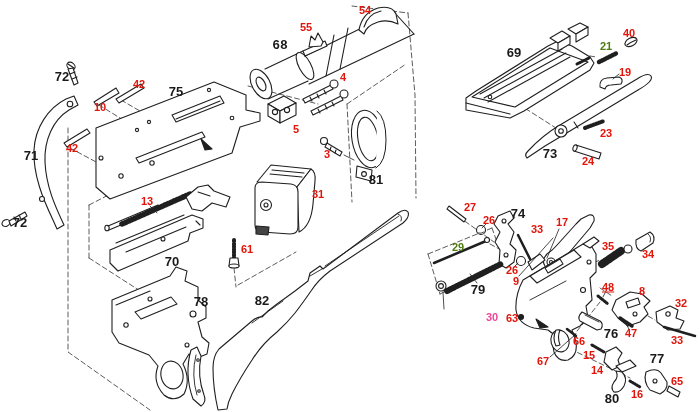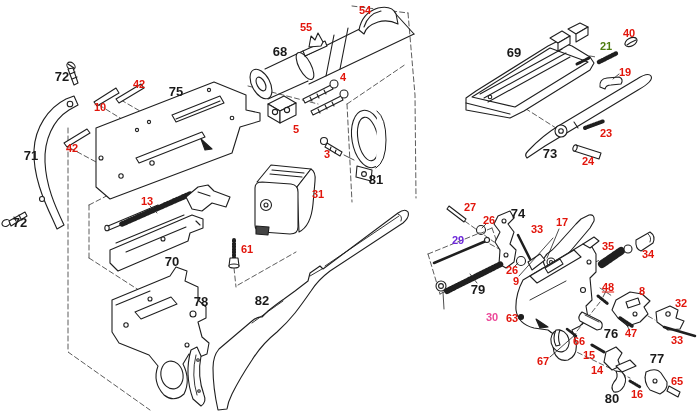--- a/index.html
+++ b/index.html
@@ -392,21 +392,21 @@
       <span class="co part" style="left: 247px; top: 249px; color: rgb(226, 21, 11);">61</span>
       <span class="co part" style="left: 629px; top: 33px; color: rgb(226, 21, 11);">40</span>
       <span class="co part" style="left: 606px; top: 46px; color: #4d7c0f;">21</span>
       <span class="co part" style="left: 625px; top: 72px; color: rgb(226, 21, 11);">19</span>
       <span class="co part" style="left: 606px; top: 133px; color: rgb(226, 21, 11);">23</span>
       <span class="co part" style="left: 588px; top: 161px; color: rgb(226, 21, 11);">24</span>
       <span class="co part" style="left: 470px; top: 207px; color: rgb(226, 21, 11);">27</span>
       <span class="co part" style="left: 489px; top: 220px; color: rgb(226, 21, 11);">26</span>
       <span class="co part" style="left: 537px; top: 229px; color: rgb(226, 21, 11);">33</span>
       <span class="co part" style="left: 562px; top: 222px; color: rgb(226, 21, 11);">17</span>
-      <span class="co part" style="left: 458px; top: 240px; color: #6d28d9;">29</span>
+      <span class="co part" style="left: 458px; top: 247px; color: #4d7c0f;">29</span>
       <span class="co part" style="left: 512px; top: 270px; color: rgb(226, 21, 11);">26</span>
       <span class="co part" style="left: 516px; top: 281px; color: rgb(226, 21, 11);">9</span>
       <span class="co part" style="left: 444px; top: 317px; color: #ec4899; margin-left: 48px;">30</span>
       <span class="co part" style="left: 608px; top: 246px; color: rgb(226, 21, 11); text-align: center;">35</span>
       <span class="co part" style="left: 648px; top: 254px; color: rgb(226, 21, 11);">34</span>
       <span class="co part" style="left: 608px; top: 287px; color: rgb(226, 21, 11); text-decoration: underline;">48</span>
       <span class="co part" style="left: 642px; top: 291px; color: rgb(226, 21, 11);">8</span>
       <span class="co part" style="left: 681px; top: 303px; color: rgb(226, 21, 11);">32</span>
       <span class="co part" style="left: 512px; top: 318px; color: rgb(226, 21, 11);">63</span>
       <span class="co part" style="left: 631px; top: 333px; color: rgb(226, 21, 11);">47</span>
@@ -414,21 +414,21 @@
       <span class="co part" style="left: 579px; top: 341px; color: rgb(226, 21, 11);">66</span>
       <span class="co part" style="left: 589px; top: 355px; color: rgb(226, 21, 11);">15</span>
       <span class="co part" style="left: 543px; top: 361px; color: rgb(226, 21, 11);">67</span>
       <span class="co part" style="left: 597px; top: 370px; color: rgb(226, 21, 11);">14</span>
       <span class="co part" style="left: 677px; top: 381px; color: rgb(226, 21, 11);">65</span>
       <span class="co part" style="left: 637px; top: 394px; color: rgb(226, 21, 11);">16</span>
       <span class="co assembly" style="left: 62px; top: 76px; color: rgb(26, 26, 26);">72</span>
       <span class="co assembly" style="left: 31px; top: 155px; color: rgb(26, 26, 26);">71</span>
       <span class="co assembly" style="left: 20px; top: 222px; color: rgb(26, 26, 26);">72</span>
       <span class="co assembly" style="left: 176px; top: 91px; color: rgb(26, 26, 26);">75</span>
-      <span class="co assembly" style="left: 280px; top: 51px; color: rgb(26, 26, 26);">68</span>
+      <span class="co assembly" style="left: 280px; top: 45px; color: rgb(26, 26, 26); font-family: Liberation Mono, monospace;">68</span>
       <span class="co assembly" style="left: 514px; top: 52px; color: rgb(26, 26, 26);">69</span>
       <span class="co assembly" style="left: 550px; top: 153px; color: rgb(26, 26, 26);">73</span>
       <span class="co assembly" style="left: 376px; top: 179px; color: rgb(26, 26, 26);">81</span>
       <span class="co assembly" style="left: 172px; top: 261px; color: rgb(26, 26, 26);">70</span>
       <span class="co assembly" style="left: 201px; top: 301px; color: rgb(26, 26, 26);">78</span>
       <span class="co assembly" style="left: 262px; top: 300px; color: rgb(26, 26, 26);">82</span>
       <span class="co assembly" style="left: 518px; top: 213px; color: rgb(26, 26, 26);">74</span>
       <span class="co assembly" style="left: 478px; top: 289px; color: rgb(26, 26, 26);">79</span>
       <span class="co assembly" style="left: 611px; top: 333px; color: rgb(26, 26, 26);">76</span>
       <span class="co assembly" style="left: 657px; top: 358px; color: rgb(26, 26, 26);">77</span>

